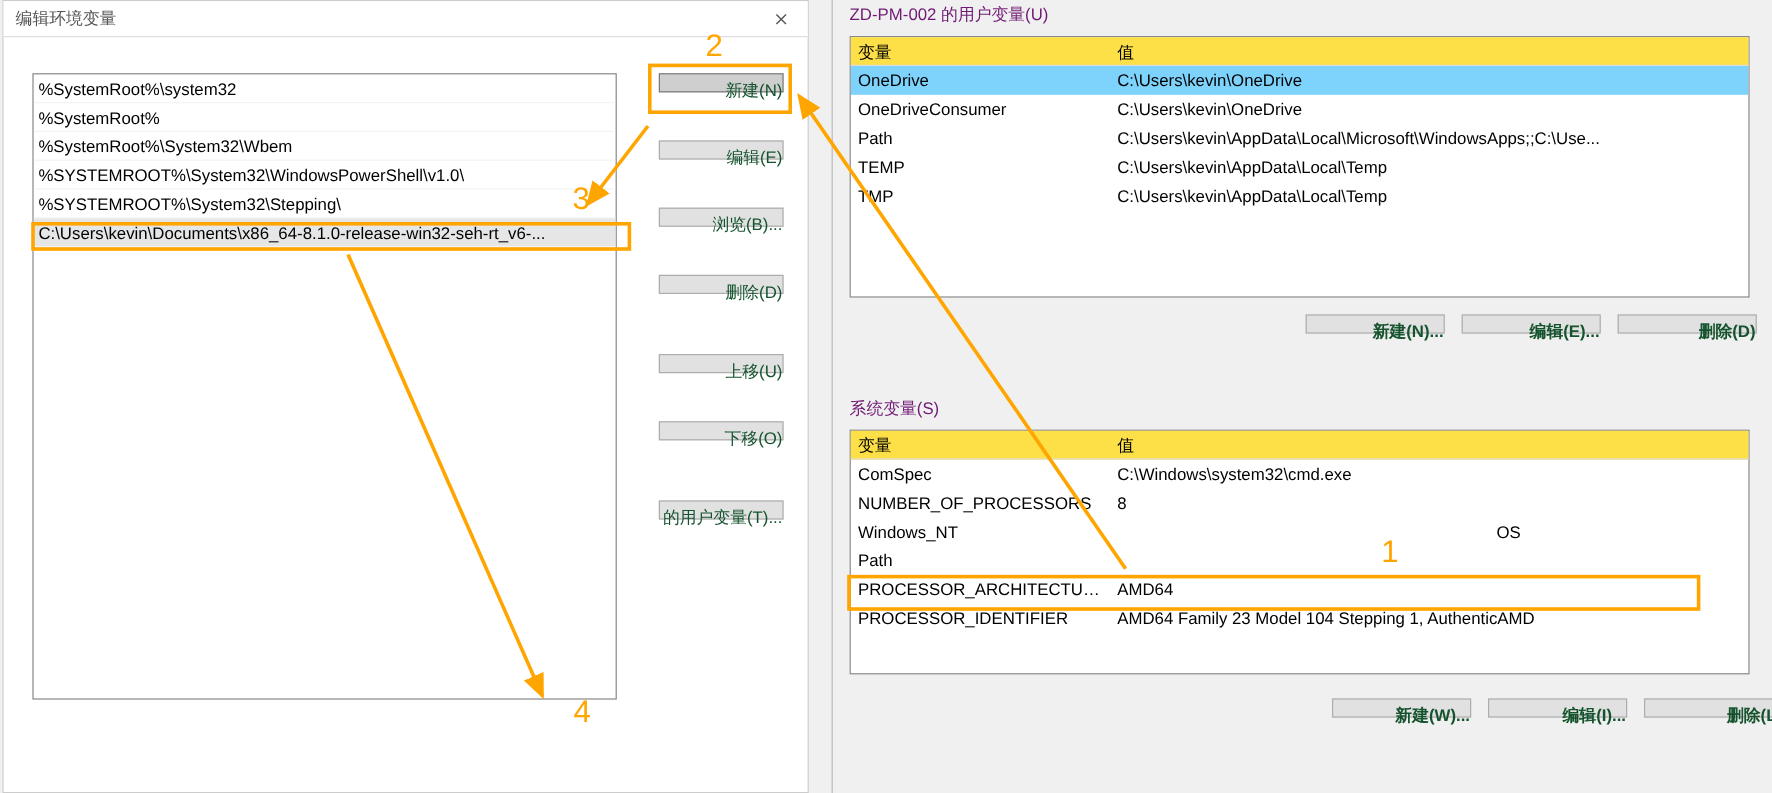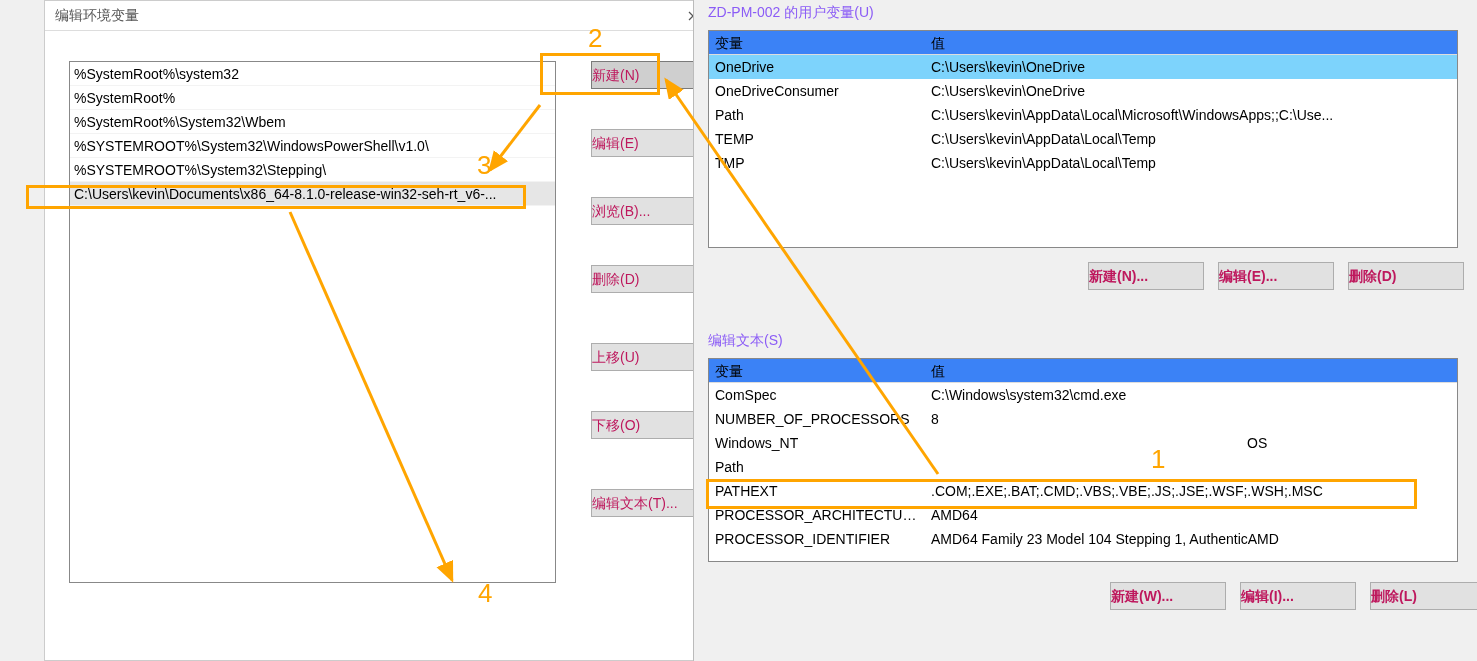--- a/index.html
+++ b/index.html
@@ -5,21 +5,20 @@
   * { box-sizing: border-box; font-family: "Microsoft YaHei", "Segoe UI", Arial, sans-serif; font-size: 14px; }
   body { margin: 0; background: #f0f0f0; width: 1477px; height: 661px; position: relative; overflow: hidden; }
   
   
   .edit-dialog {
     position: absolute;
     left: 2px; top: 0;
     width: 672px; height: 661px;
     background: #fff;
     border: 1px solid #ccc;
-    margin-left: 42px;
   }
   .edit-titlebar {
     height: 30px;
     display: flex; align-items: center;
     padding-left: 10px;
     border-bottom: 1px solid #ddd;
     background: #fff;
   }
   .edit-title { flex: 1; color: #555; }
   .close-btn { width: 45px; height: 30px; display:flex; align-items:center; justify-content:center; cursor: pointer; color:#555; font-size:13px;}
@@ -35,58 +34,58 @@
   .path-row {
     height:24px; line-height:24px; padding:0 4px;
     white-space:nowrap; overflow:hidden; text-overflow:ellipsis;
     border-bottom:1px solid #f3f3f3;
     cursor: default;
   }
   .path-row.selected { background:#e6e6e6; }
   
   .btn {
     display:inline-block;
-    width:104px; height:28px;
+    width:104px; height:16px;
     background:#e1e1e1;
     border:1px solid #adadad;
-    text-align:left; line-height:26px;
+    text-align:right; line-height:26px;
     cursor:pointer;
-    color:#be185d;
+    color:#14532d;
   }
   .btn.active { background:#cfcfcf; border-color:#7a7a7a; }
   
   .right-btns { position:absolute; left:546px; top:60px; display:flex; flex-direction:column; gap:10px; }
   .right-btns .gap { height:20px; }
   .right-btns .gap2 { height:30px; }
   
   .bottom-btns { position:absolute; left:432px; top:608px; display:flex; gap:12px; }
   
   
   .env-dialog {
     position:absolute;
     left:693px; top:0;
     width:776px; height:661px;
     background:#f0f0f0;
     border-left:1px solid #bbb;
   }
-  .group-label { position:absolute; left:14px; color:#8b5cf6; }
+  .group-label { position:absolute; left:14px; color:#701a75; }
   .group-label.user { top:4px; }
   .group-label.sys  { top:332px; }
   
   .var-table {
     position:absolute;
     left:14px;
     width:750px;
     border:1px solid #888;
     background:#fff;
   }
   .var-table.user { top:30px; height:218px; }
   .var-table.sys  { top:358px; height:204px; }
   
-  .var-header { display:flex; height:24px; border-bottom:1px solid #ddd; background:#3b82f6; }
+  .var-header { display:flex; height:24px; border-bottom:1px solid #ddd; background:#fde047; }
   .var-header .col { padding:0 6px; line-height:24px; color:#000; }
   .col-name { width:216px; }
   .col-val  { flex:1; }
   
   .var-rows { overflow-y:auto; height:calc(100% - 24px); }
   .var-row { display:flex; height:24px; line-height:24px; cursor:default; }
   .var-row .col { padding:0 6px; white-space:nowrap; overflow:hidden; text-overflow:ellipsis; }
   .var-row.selected-user { background:#7dd3fc; }
   
   .table-btns { position:absolute; display:flex; gap:14px; }
@@ -132,21 +131,21 @@
     <div class="btn">编辑(E)</div>
     <div class="gap"></div>
     <div class="btn">浏览(B)...</div>
     <div class="gap"></div>
     <div class="btn">删除(D)</div>
     <div class="gap2"></div>
     <div class="btn">上移(U)</div>
     <div class="gap"></div>
     <div class="btn">下移(O)</div>
     <div class="gap2"></div>
-    <div class="btn">编辑文本(T)...</div>
+    <div class="btn">的用户变量(T)...</div>
   </div>
 
 </div>
 
 <div class="env-dialog">
   <div class="group-label user">ZD-PM-002 的用户变量(U)</div>
   <div class="var-table user">
     <div class="var-header">
       <div class="col col-name">变量</div>
       <div class="col col-val">值</div>
@@ -173,45 +172,41 @@
           <div class="col col-val">C:\Users\kevin\AppData\Local\Temp</div>
         </div>
       </div>
   </div>
   <div class="table-btns user">
     <div class="btn">新建(N)...</div>
     <div class="btn">编辑(E)...</div>
     <div class="btn">删除(D)</div>
   </div>
 
-  <div class="group-label sys">编辑文本(S)</div>
+  <div class="group-label sys">系统变量(S)</div>
   <div class="var-table sys">
     <div class="var-header">
       <div class="col col-name">变量</div>
       <div class="col col-val">值</div>
     </div>
     <div class="var-rows">
         <div class="var-row">
           <div class="col col-name">ComSpec</div>
           <div class="col col-val">C:\Windows\system32\cmd.exe</div>
         </div>
         <div class="var-row">
           <div class="col col-name">NUMBER_OF_PROCESSORS</div>
           <div class="col col-val">8</div>
         </div>
         <div class="var-row">
           <div class="col col-val">Windows_NT</div>
           <div class="col col-name">OS</div>
         </div>
         <div class="var-row">
           <div class="col col-name">Path</div>
-        </div>
-        <div class="var-row">
-          <div class="col col-name">PATHEXT</div>
-          <div class="col col-val">.COM;.EXE;.BAT;.CMD;.VBS;.VBE;.JS;.JSE;.WSF;.WSH;.MSC</div>
         </div>
         <div class="var-row">
           <div class="col col-name">PROCESSOR_ARCHITECTURE</div>
           <div class="col col-val">AMD64</div>
         </div>
         <div class="var-row">
           <div class="col col-name">PROCESSOR_IDENTIFIER</div>
           <div class="col col-val">AMD64 Family 23 Model 104 Stepping 1, AuthenticAMD</div>
         </div>
       </div>

